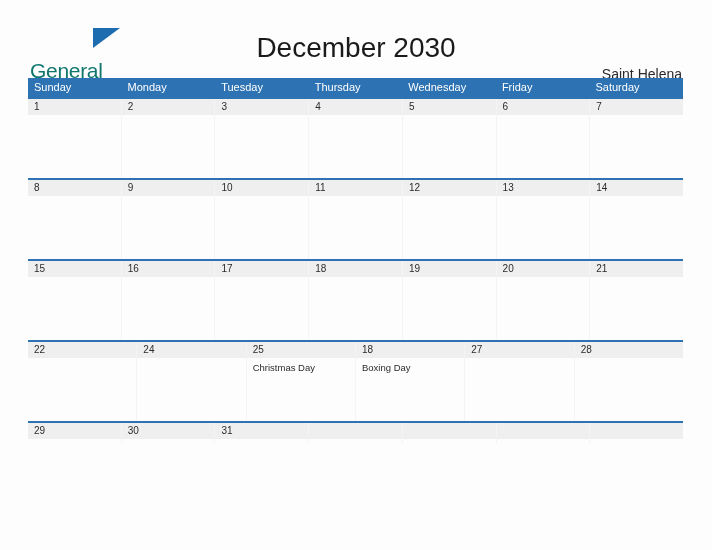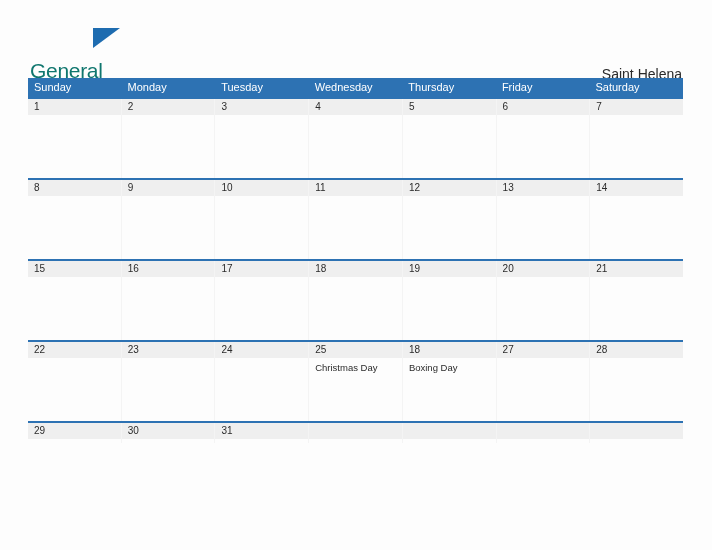--- a/index.html
+++ b/index.html
@@ -152,33 +152,34 @@
 <body>
 
 <div class="page-header">
 
   <div class="brand-logo">
     <span class="brand-top">General</span>
     <span class="brand-flag"></span>
     <span class="brand-bottom">Blue</span>
   </div>
 
+  <div class="month-title">December 2030</div>
 
   <div class="location-label">Saint Helena</div>
 
 </div>
 
 <div class="calendar">
 
   <div class="weekday-header">
     <div class="weekday-cell">Sunday</div>
     <div class="weekday-cell">Monday</div>
     <div class="weekday-cell">Tuesday</div>
+    <div class="weekday-cell">Thursday</div>
     <div class="weekday-cell">Wednesday</div>
-    <div class="weekday-cell">Thursday</div>
     <div class="weekday-cell">Friday</div>
     <div class="weekday-cell">Saturday</div>
   </div>
 
   <div id="weeks-container">
       <div class="week-row">
         <div class="day-cell">
           <span class="day-number">1</span>
         </div>
         <div class="day-cell">
@@ -242,23 +243,20 @@
         <div class="day-cell">
           <span class="day-number">20</span>
         </div>
         <div class="day-cell">
           <span class="day-number">21</span>
         </div>
       </div>
       <div class="week-row">
         <div class="day-cell">
           <span class="day-number">22</span>
-        </div>
-        <div class="day-cell">
-          <span class="day-number">23</span>
         </div>
         <div class="day-cell">
           <span class="day-number">24</span>
         </div>
         <div class="day-cell">
           <span class="day-number">25</span>
           <span class="day-events">
             <span class="event-label">Christmas Day</span>
           </span>
         </div>

